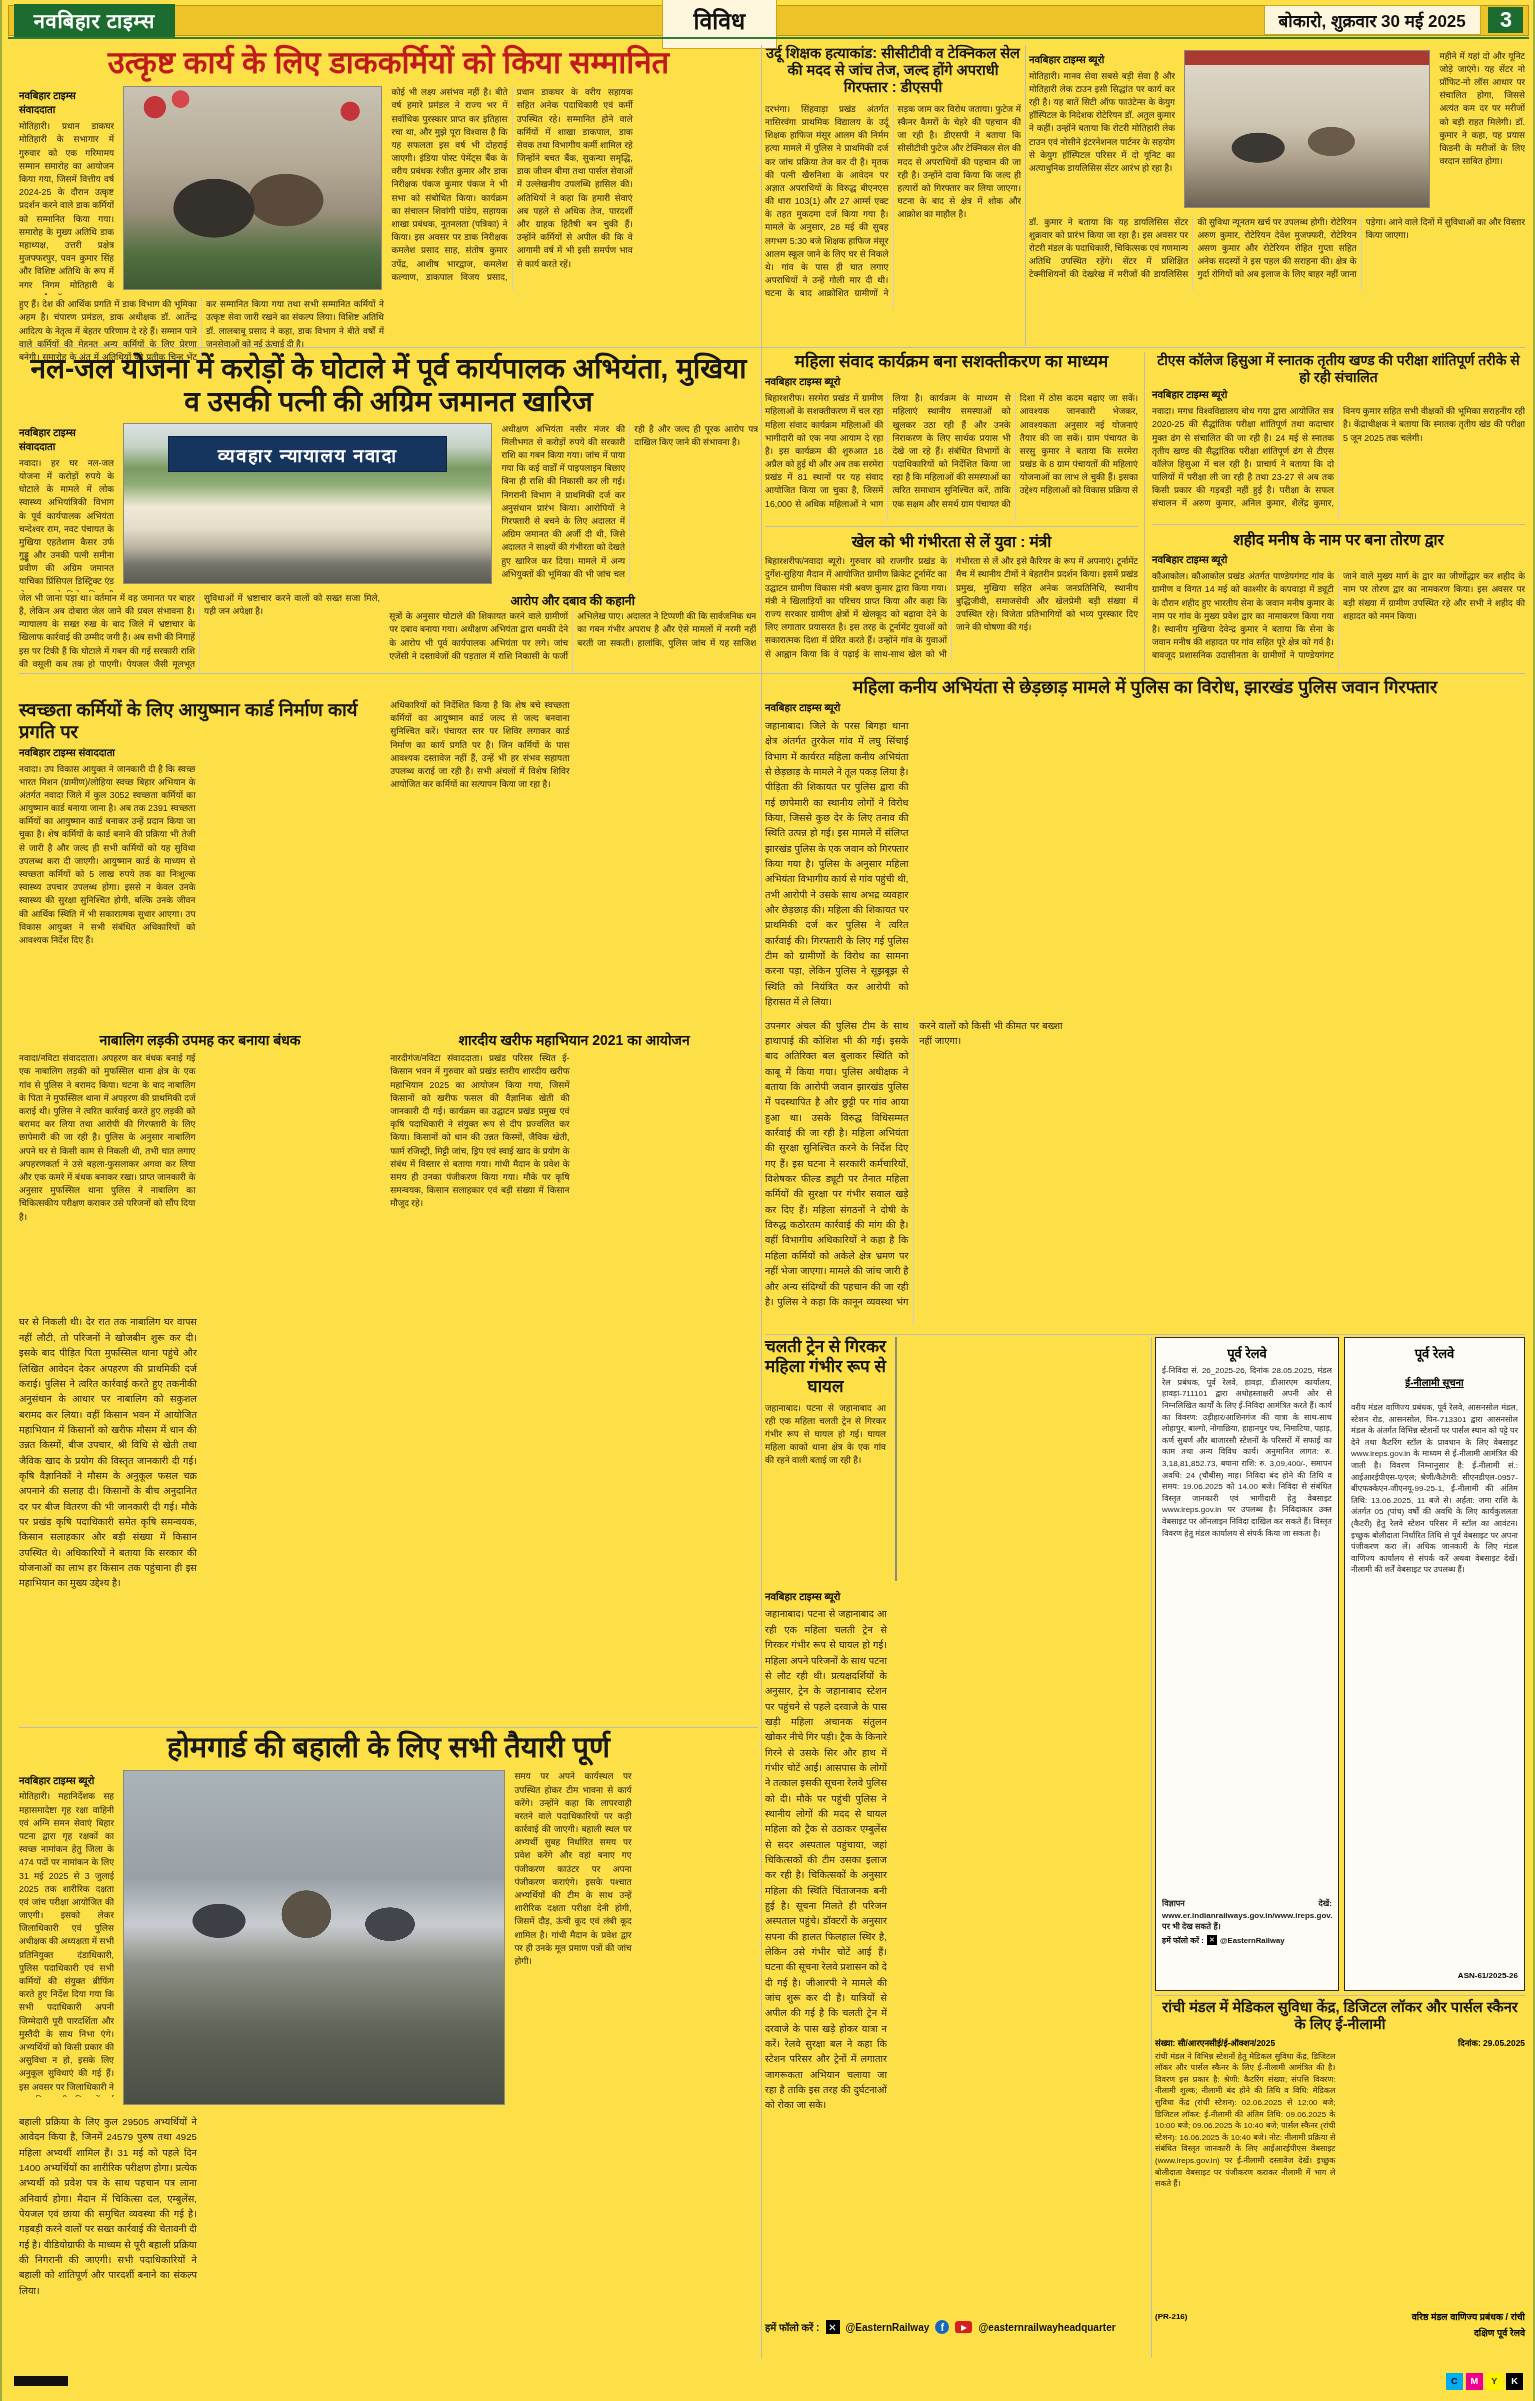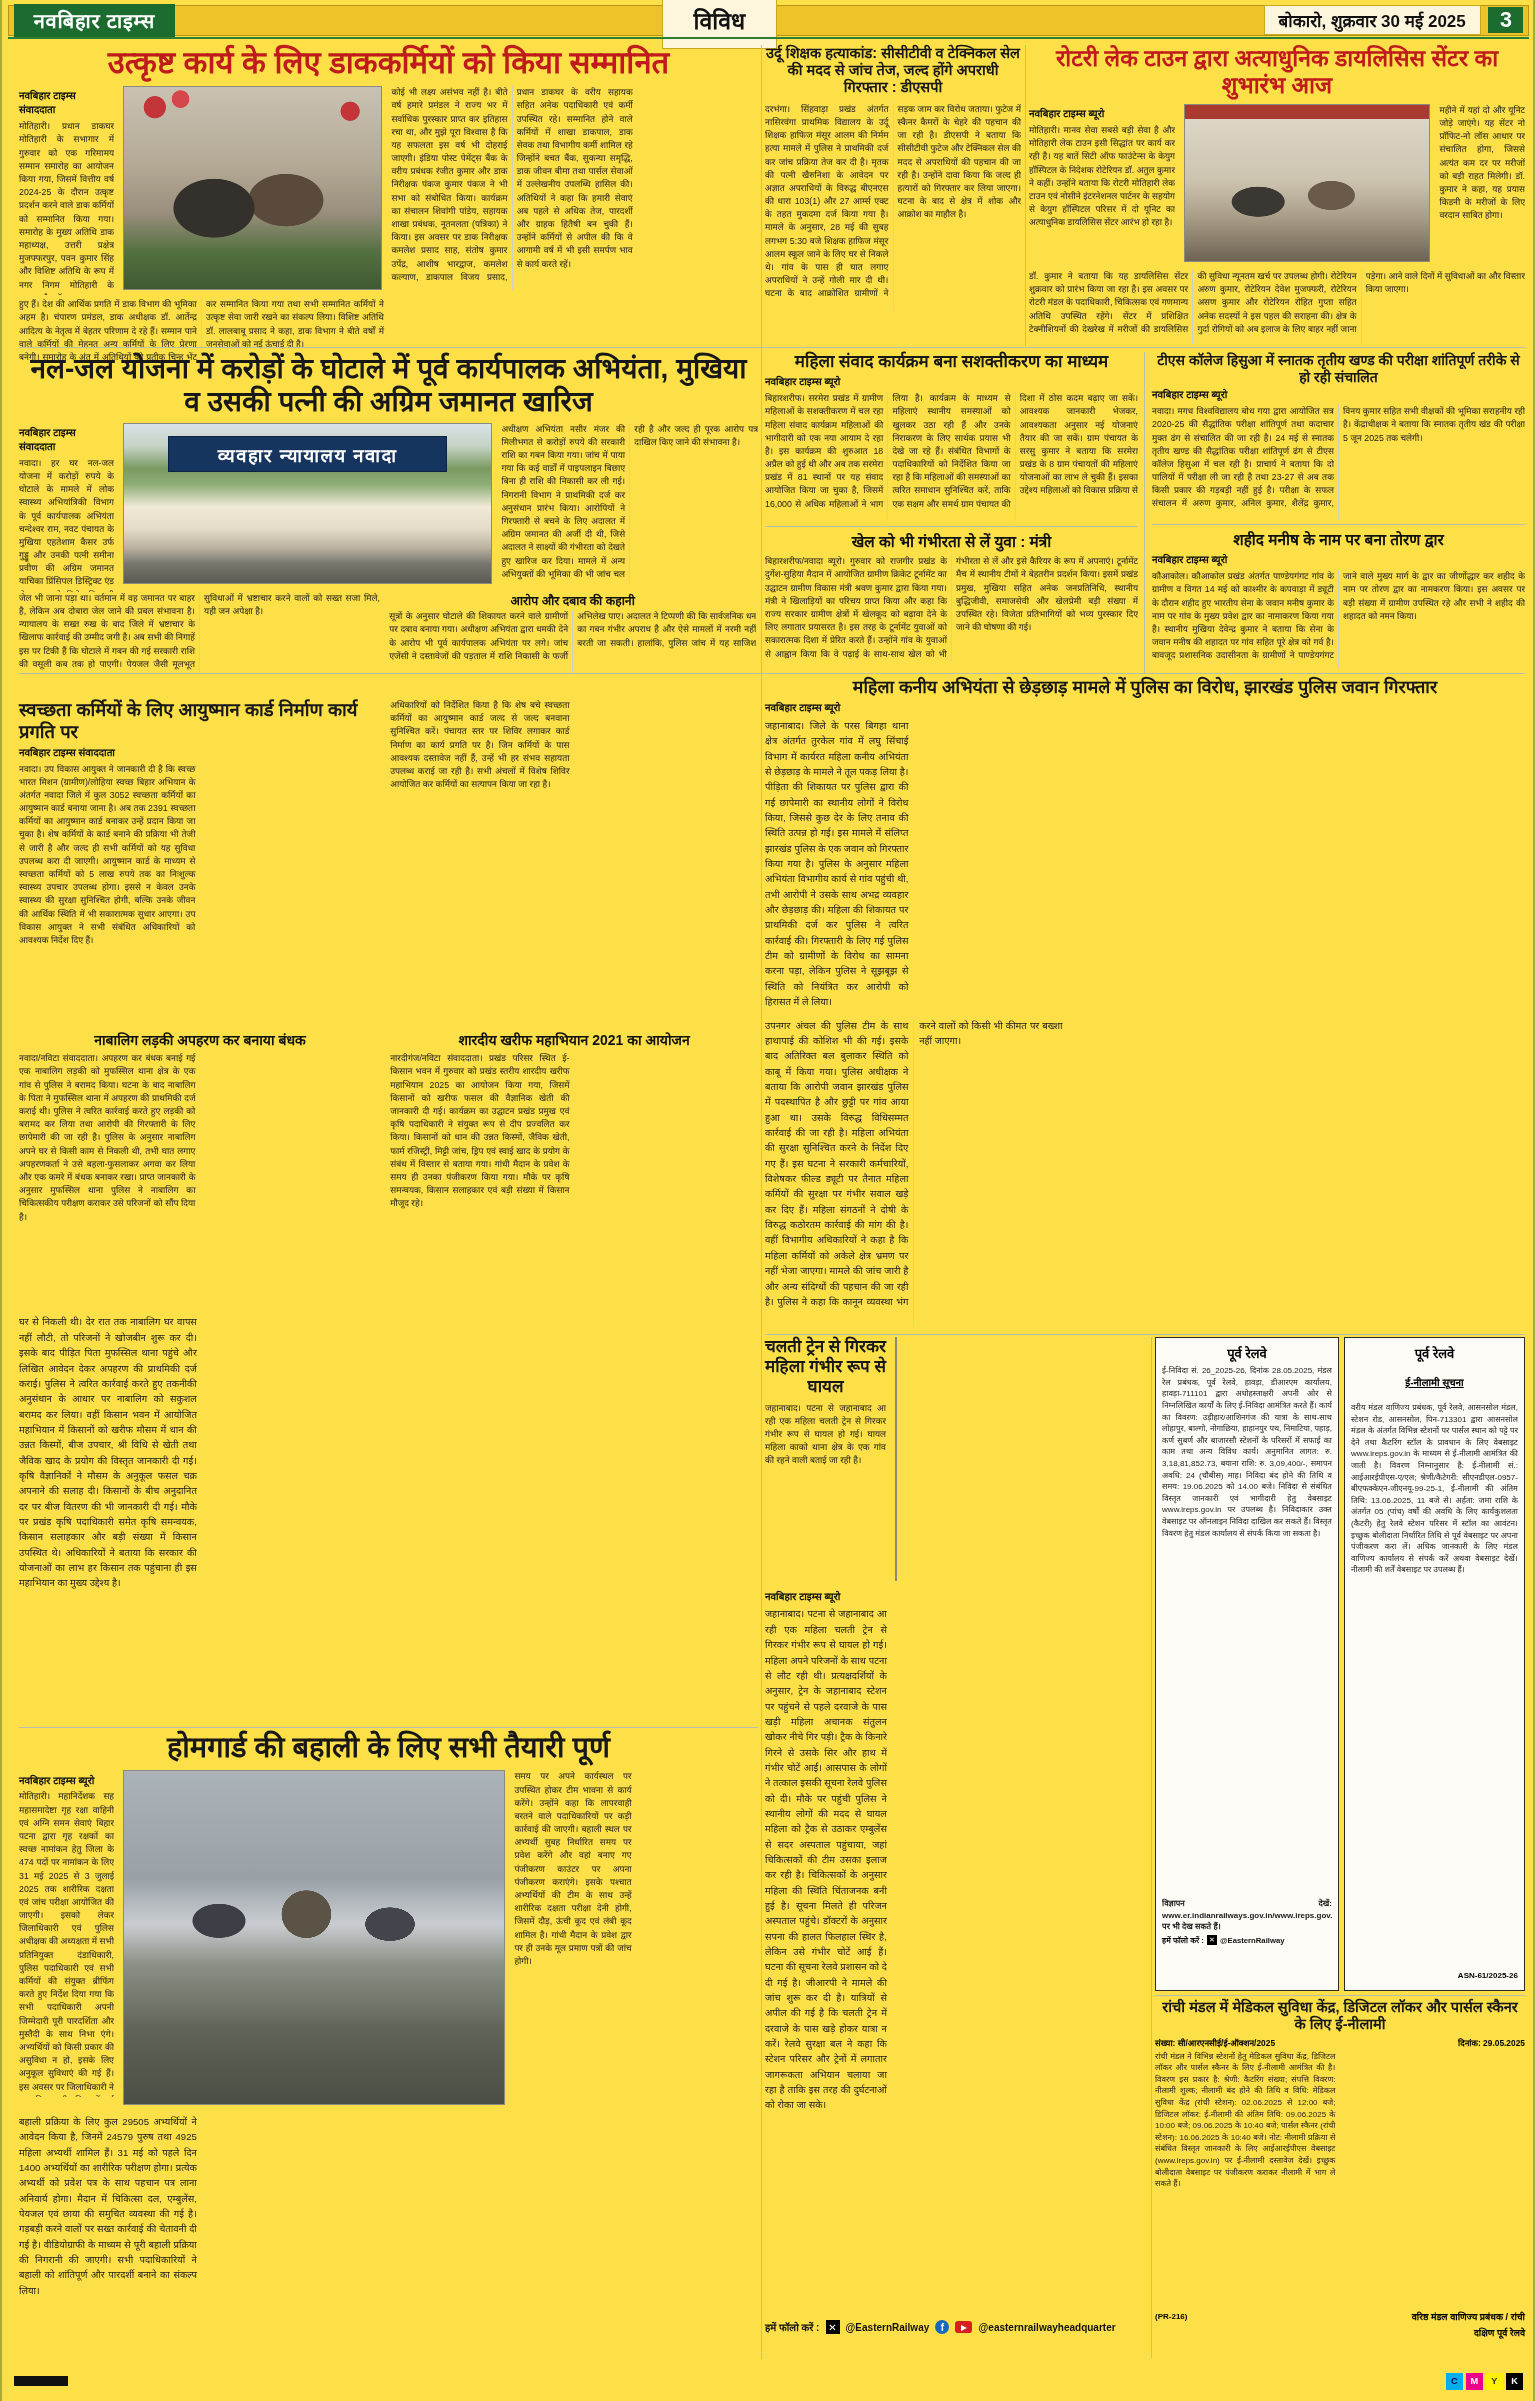--- a/index.html
+++ b/index.html
@@ -96,21 +96,20 @@
     </div>
     <div class="bt cols4" style="height:77px;margin-top:6.1px">हुए हैं। देश की आर्थिक प्रगति में डाक विभाग की भूमिका अहम है। चंपारण प्रमंडल, डाक अधीक्षक डॉ. आर्तेन्द्र आदित्य के नेतृत्व में बेहतर परिणाम दे रहे हैं। सम्मान पाने वाले कर्मियों की मेहनत अन्य कर्मियों के लिए प्रेरणा बनेगी। समारोह के अंत में अतिथियों को प्रतीक चिन्ह भेंट कर सम्मानित किया गया तथा सभी सम्मानित कर्मियों ने उत्कृष्ट सेवा जारी रखने का संकल्प लिया। विशिष्ट अतिथि डॉ. लालबाबू प्रसाद ने कहा, डाक विभाग ने बीते वर्षों में जनसेवाओं को नई ऊंचाई दी है।</div>
   </article>
 
   <article class="abs" style="left:763px;top:45px;width:256px;height:301px">
     <h2 class="hl ctr" style="font-size:14.6px">उर्दू शिक्षक हत्याकांड: सीसीटीवी व टेक्निकल सेल की मदद से जांच तेज, जल्द होंगे अपराधी गिरफ्तार : डीएसपी</h2>
     <div class="bt cols2" style="height:206px;margin-top:6.1px">दरभंगा। सिंहवाड़ा प्रखंड अंतर्गत नासिरवंगा प्राथमिक विद्यालय के उर्दू शिक्षक हाफिज मंसूर आलम की निर्मम हत्या मामले में पुलिस ने प्राथमिकी दर्ज कर जांच प्रक्रिया तेज कर दी है। मृतक की पत्नी खैरुनिशा के आवेदन पर अज्ञात अपराधियों के विरुद्ध बीएनएस की धारा 103(1) और 27 आर्म्स एक्ट के तहत मुकदमा दर्ज किया गया है। मामले के अनुसार, 28 मई की सुबह लगभग 5:30 बजे शिक्षक हाफिज मंसूर आलम स्कूल जाने के लिए घर से निकले थे। गांव के पास ही घात लगाए अपराधियों ने उन्हें गोली मार दी थी। घटना के बाद आक्रोशित ग्रामीणों ने सड़क जाम कर विरोध जताया। फुटेज में स्कैनर कैमरों के चेहरे की पहचान की जा रही है। डीएसपी ने बताया कि सीसीटीवी फुटेज और टेक्निकल सेल की मदद से अपराधियों की पहचान की जा रही है। उन्होंने दावा किया कि जल्द ही हत्यारों को गिरफ्तार कर लिया जाएगा। घटना के बाद से क्षेत्र में शोक और आक्रोश का माहौल है।</div>
   </article>
 
   <article class="abs" style="left:1027px;top:45px;width:496px;height:301px">
-    <h1 class="hl red ctr" style="font-size:23px">रोटरी लेक टाउन द्वारा अत्याधुनिक डायलिसिस सेंटर का शुभारंभ आज</h1>
     <div class="flexrow" style="height:160px;margin-top:4.6px">
       <div style="width:146px;flex:none">
         <div class="byline">नवबिहार टाइम्स ब्यूरो</div>
         <div class="bt" style="height:138px">मोतिहारी। मानव सेवा सबसे बड़ी सेवा है और मोतिहारी लेक टाउन इसी सिद्धांत पर कार्य कर रही है। यह बातें सिटी ऑफ फाउंटेन्स के केयुग हॉस्पिटल के निदेशक रोटेरियन डॉ. अतुल कुमार ने कहीं। उन्होंने बताया कि रोटरी मोतिहारी लेक टाउन एवं नोसीने इंटरनेशनल पार्टनर के सहयोग से केयुग हॉस्पिटल परिसर में दो यूनिट का अत्याधुनिक डायलिसिस सेंटर आरंभ हो रहा है।</div>
       </div>
       <div class="photo p-rotary" style="width:246px;height:158px"></div>
       <div class="bt grow" style="height:158px">महीने में यहां दो और यूनिट जोड़े जाएंगे। यह सेंटर नो प्रॉफिट-नो लॉस आधार पर संचालित होगा, जिससे अत्यंत कम दर पर मरीजों को बड़ी राहत मिलेगी। डॉ. कुमार ने कहा, यह प्रयास किडनी के मरीजों के लिए वरदान साबित होगा।</div>
     </div>
     <div class="bt cols3" style="height:74px;margin-top:6.1px">डॉ. कुमार ने बताया कि यह डायलिसिस सेंटर शुक्रवार को प्रारंभ किया जा रहा है। इस अवसर पर रोटरी मंडल के पदाधिकारी, चिकित्सक एवं गणमान्य अतिथि उपस्थित रहेंगे। सेंटर में प्रशिक्षित टेक्नीशियनों की देखरेख में मरीजों की डायलिसिस की सुविधा न्यूनतम खर्च पर उपलब्ध होगी। रोटेरियन अरुण कुमार, रोटेरियन देवेश मुजफ्फरी, रोटेरियन असण कुमार और रोटेरियन रोहित गुप्ता सहित अनेक सदस्यों ने इस पहल की सराहना की। क्षेत्र के गुर्दा रोगियों को अब इलाज के लिए बाहर नहीं जाना पड़ेगा। आने वाले दिनों में सुविधाओं का और विस्तार किया जाएगा।</div>
   </article>
@@ -167,21 +166,21 @@
     <div class="flexrow">
       <div style="width:362px;flex:none">
         <h2 class="hl" style="font-size:18.4px">स्वच्छता कर्मियों के लिए आयुष्मान कार्ड निर्माण कार्य प्रगति पर</h2>
         <div class="byline">नवबिहार टाइम्स संवाददाता</div>
         <div class="bt cols2" style="height:253px">नवादा। उप विकास आयुक्त ने जानकारी दी है कि स्वच्छ भारत मिशन (ग्रामीण)/लोहिया स्वच्छ बिहार अभियान के अंतर्गत नवादा जिले में कुल 3052 स्वच्छता कर्मियों का आयुष्मान कार्ड बनाया जाना है। अब तक 2391 स्वच्छता कर्मियों का आयुष्मान कार्ड बनाकर उन्हें प्रदान किया जा चुका है। शेष कर्मियों के कार्ड बनाने की प्रक्रिया भी तेजी से जारी है और जल्द ही सभी कर्मियों को यह सुविधा उपलब्ध करा दी जाएगी। आयुष्मान कार्ड के माध्यम से स्वच्छता कर्मियों को 5 लाख रुपये तक का निःशुल्क स्वास्थ्य उपचार उपलब्ध होगा। इससे न केवल उनके स्वास्थ्य की सुरक्षा सुनिश्चित होगी, बल्कि उनके जीवन की आर्थिक स्थिति में भी सकारात्मक सुधार आएगा। उप विकास आयुक्त ने सभी संबंधित अधिकारियों को आवश्यक निर्देश दिए हैं।</div>
       </div>
       <div class="bt cols2 grow" style="height:322px">अधिकारियों को निर्देशित किया है कि शेष बचे स्वच्छता कर्मियों का आयुष्मान कार्ड जल्द से जल्द बनवाना सुनिश्चित करें। पंचायत स्तर पर शिविर लगाकर कार्ड निर्माण का कार्य प्रगति पर है। जिन कर्मियों के पास आवश्यक दस्तावेज नहीं हैं, उन्हें भी हर संभव सहायता उपलब्ध कराई जा रही है। सभी अंचलों में विशेष शिविर आयोजित कर कर्मियों का सत्यापन किया जा रहा है।</div>
     </div>
     <div class="flexrow" style="margin-top:9.2px">
       <div style="width:362px;flex:none">
-        <h3 class="subhead" style="font-size:14px">नाबालिग लड़की अपहरण कर बनाया बंधक</h3>
+        <h3 class="subhead" style="font-size:14px">नाबालिग लड़की उपमह कर बनाया बंधक</h3>
         <div class="bt cols2" style="height:253px;margin-top:3.1px">नवादा/नविटा संवाददाता। अपहरण कर बंधक बनाई गई एक नाबालिग लड़की को मुफस्सिल थाना क्षेत्र के एक गांव से पुलिस ने बरामद किया। घटना के बाद नाबालिग के पिता ने मुफस्सिल थाना में अपहरण की प्राथमिकी दर्ज कराई थी। पुलिस ने त्वरित कार्रवाई करते हुए लड़की को बरामद कर लिया तथा आरोपी की गिरफ्तारी के लिए छापेमारी की जा रही है। पुलिस के अनुसार नाबालिग अपने घर से किसी काम से निकली थी, तभी घात लगाए अपहरणकर्ता ने उसे बहला-फुसलाकर अगवा कर लिया और एक कमरे में बंधक बनाकर रखा। प्राप्त जानकारी के अनुसार मुफस्सिल थाना पुलिस ने नाबालिग का चिकित्सकीय परीक्षण कराकर उसे परिजनों को सौंप दिया है।</div>
       </div>
       <div class="grow">
         <h3 class="subhead" style="font-size:14px">शारदीय खरीफ महाभियान 2021 का आयोजन</h3>
         <div class="bt cols2" style="height:253px;margin-top:3.1px">नारदीगंज/नविटा संवाददाता। प्रखंड परिसर स्थित ई-किसान भवन में गुरुवार को प्रखंड स्तरीय शारदीय खरीफ महाभियान 2025 का आयोजन किया गया, जिसमें किसानों को खरीफ फसल की वैज्ञानिक खेती की जानकारी दी गई। कार्यक्रम का उद्घाटन प्रखंड प्रमुख एवं कृषि पदाधिकारी ने संयुक्त रूप से दीप प्रज्वलित कर किया। किसानों को धान की उन्नत किस्मों, जैविक खेती, फार्म रजिस्ट्री, मिट्टी जांच, ड्रिप एवं स्वाई खाद के प्रयोग के संबंध में विस्तार से बताया गया। गांधी मैदान के प्रवेश के समय ही उनका पंजीकरण किया गया। मौके पर कृषि समन्वयक, किसान सलाहकार एवं बड़ी संख्या में किसान मौजूद रहे।</div>
       </div>
     </div>
     <div class="bt bt12 cols4" style="height:361px;margin-top:9.2px">घर से निकली थी। देर रात तक नाबालिग घर वापस नहीं लौटी, तो परिजनों ने खोजबीन शुरू कर दी। इसके बाद पीड़ित पिता मुफस्सिल थाना पहुंचे और लिखित आवेदन देकर अपहरण की प्राथमिकी दर्ज कराई। पुलिस ने त्वरित कार्रवाई करते हुए तकनीकी अनुसंधान के आधार पर नाबालिग को सकुशल बरामद कर लिया। वहीं किसान भवन में आयोजित महाभियान में किसानों को खरीफ मौसम में धान की उन्नत किस्मों, बीज उपचार, श्री विधि से खेती तथा जैविक खाद के प्रयोग की विस्तृत जानकारी दी गई। कृषि वैज्ञानिकों ने मौसम के अनुकूल फसल चक्र अपनाने की सलाह दी। किसानों के बीच अनुदानित दर पर बीज वितरण की भी जानकारी दी गई। मौके पर प्रखंड कृषि पदाधिकारी समेत कृषि समन्वयक, किसान सलाहकार और बड़ी संख्या में किसान उपस्थित थे। अधिकारियों ने बताया कि सरकार की योजनाओं का लाभ हर किसान तक पहुंचाना ही इस महाभियान का मुख्य उद्देश्य है।</div>
   </article>
 

